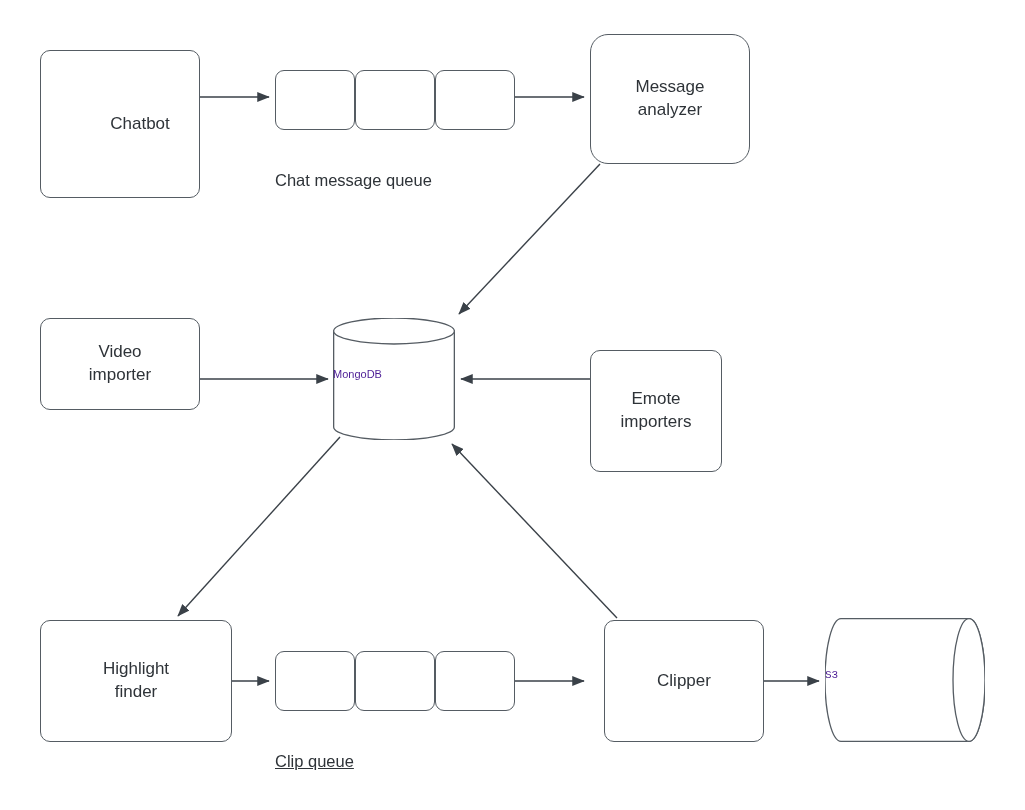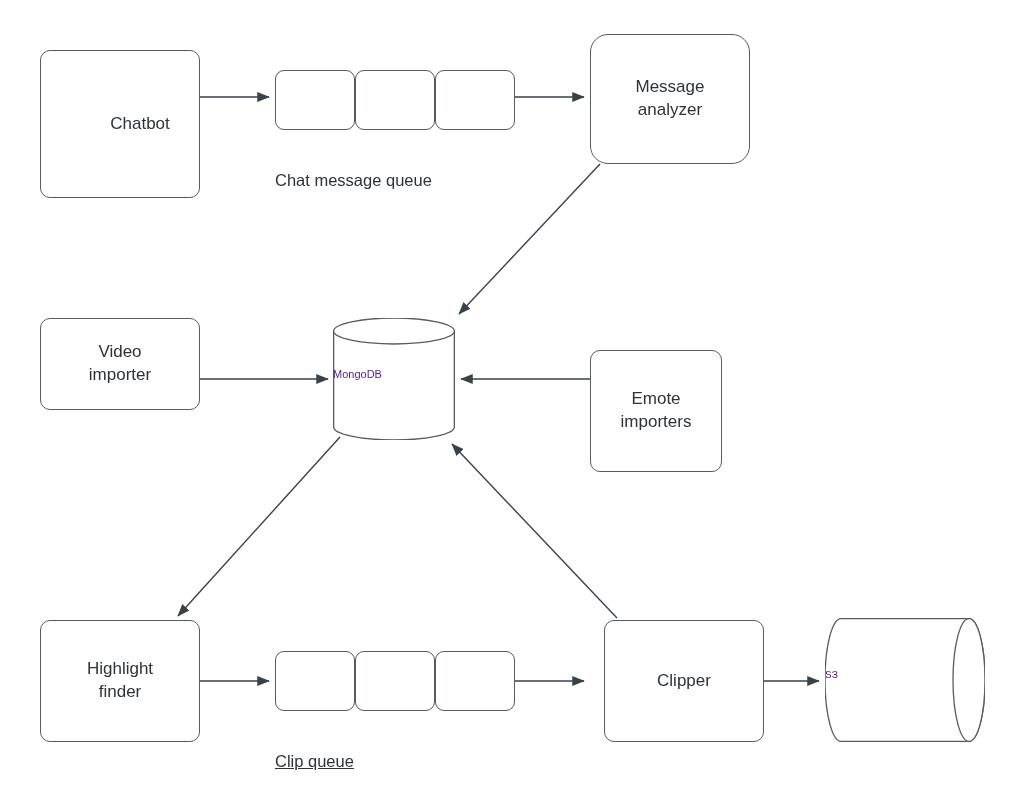--- a/index.html
+++ b/index.html
@@ -106,21 +106,21 @@
 importer</div>
       <div class="node" style="left: 590px; top: 318px; width: 132px; height: 122px; white-space: pre-line; margin-top: 32px;">Emote
 importers</div>
       <div class="cylinder-wrap" style="left: 333px; top: 318px; width: 122px; height: 122px;">
         <svg width="122" height="122" viewBox="0 0 122 122">
           <path d="M0.65,13 L0.65,109 A60.35,13 0 0 0 121.35,109 L121.35,13 Z" fill="#ffffff" stroke="#555c63" stroke-width="1.3"></path>
           <ellipse cx="61" cy="13" rx="60.35" ry="13" fill="#ffffff" stroke="#555c63" stroke-width="1.3"></ellipse>
         </svg>
       </div>
       <div class="cyl-label" style="left: 333px; top: 368px; width: 122px;">MongoDB</div>
-      <div class="node" style="left: 40px; top: 620px; width: 160px; height: 122px; white-space: pre-line;">Highlight
+      <div class="node" style="left: 40px; top: 620px; width: 192px; height: 122px; white-space: pre-line;">Highlight
 finder</div>
       <div class="node" style="left: 604px; top: 620px; width: 160px; height: 122px; white-space: pre-line;">Clipper</div>
       <div class="cylinder-wrap" style="left: 825px; top: 618px; width: 160px; height: 124px;">
         <svg width="160" height="124" viewBox="0 0 160 124">
           <path d="M16,0.65 L144,0.65 A16,61.35 0 0 1 144,123.35 L16,123.35 A16,61.35 0 0 1 16,0.65 Z" fill="#ffffff" stroke="#555c63" stroke-width="1.3"></path>
           <ellipse cx="144" cy="62" rx="16" ry="61.35" fill="#ffffff" stroke="#555c63" stroke-width="1.3"></ellipse>
         </svg>
       </div>
       <div class="cyl-label" style="left: 825px; top: 669px; width: 140px; font-family: Liberation Mono, monospace;">S3</div>
     </div>

